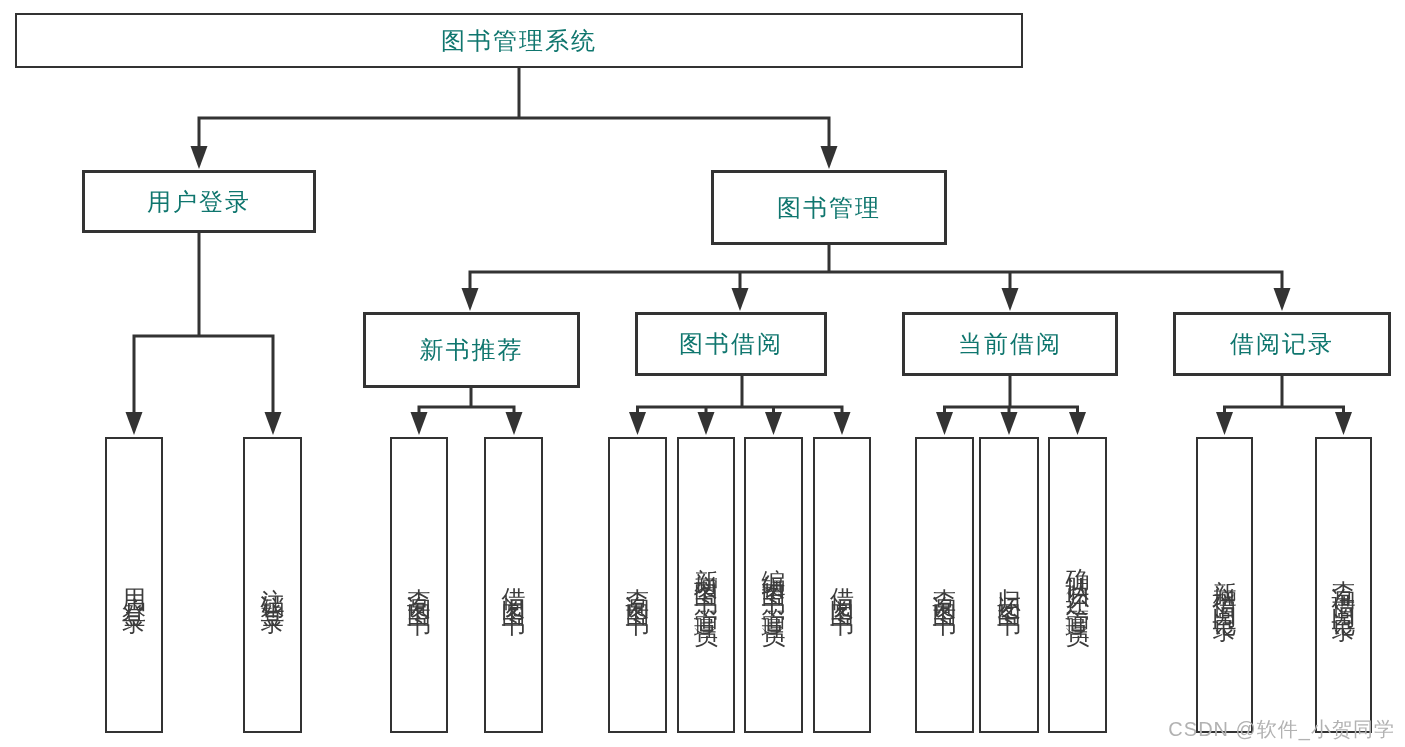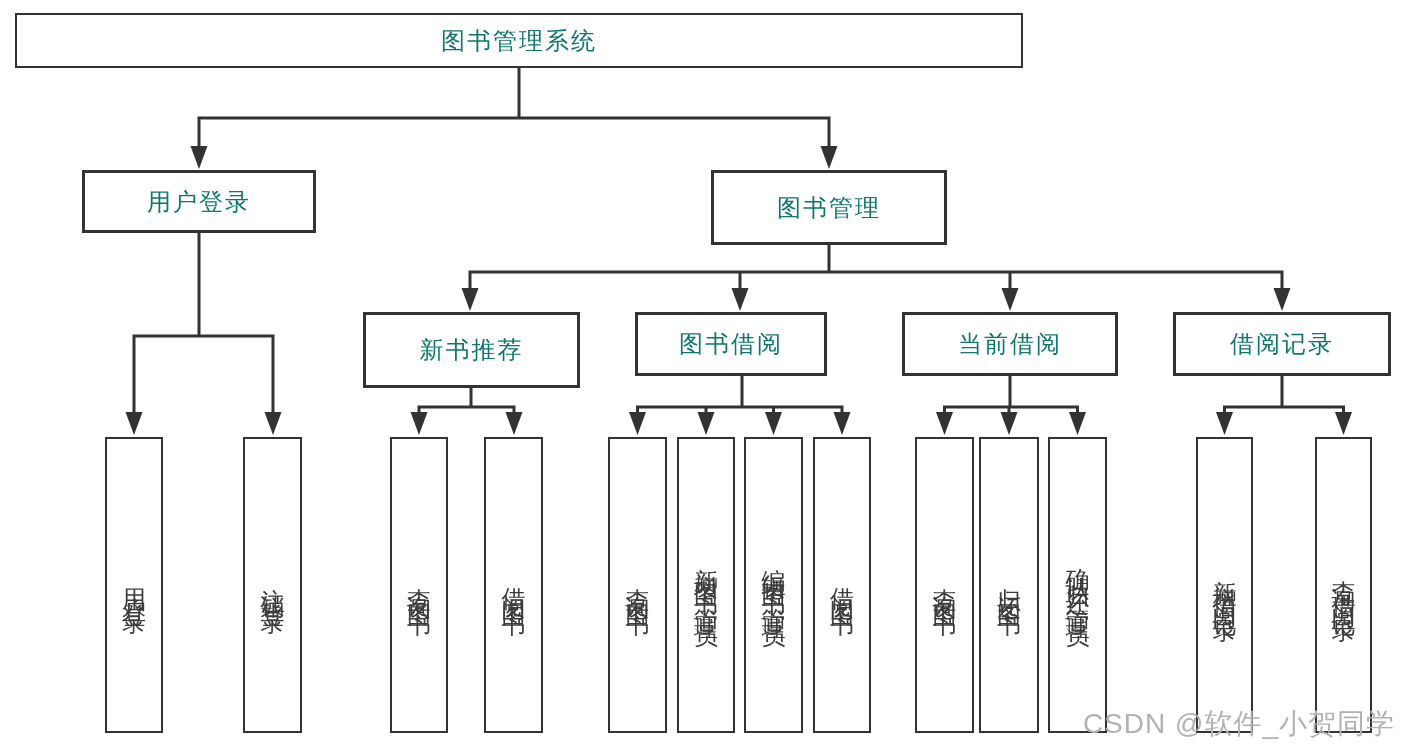--- a/index.html
+++ b/index.html
@@ -48,21 +48,21 @@
     text-orientation: mixed;
     letter-spacing: 8px;
     line-height: 1;
     white-space: nowrap;
   }
   .watermark {
     position: absolute;
     right: 10px;
     bottom: 4px;
     color: #b2b2b2;
-    font-size: 28px;
+    font-size: 20px;
     letter-spacing: 1px;
     z-index: 5;
     white-space: nowrap;
   }
 </style>
 </head>
 <body>
 
 <div id="canvas">
 

